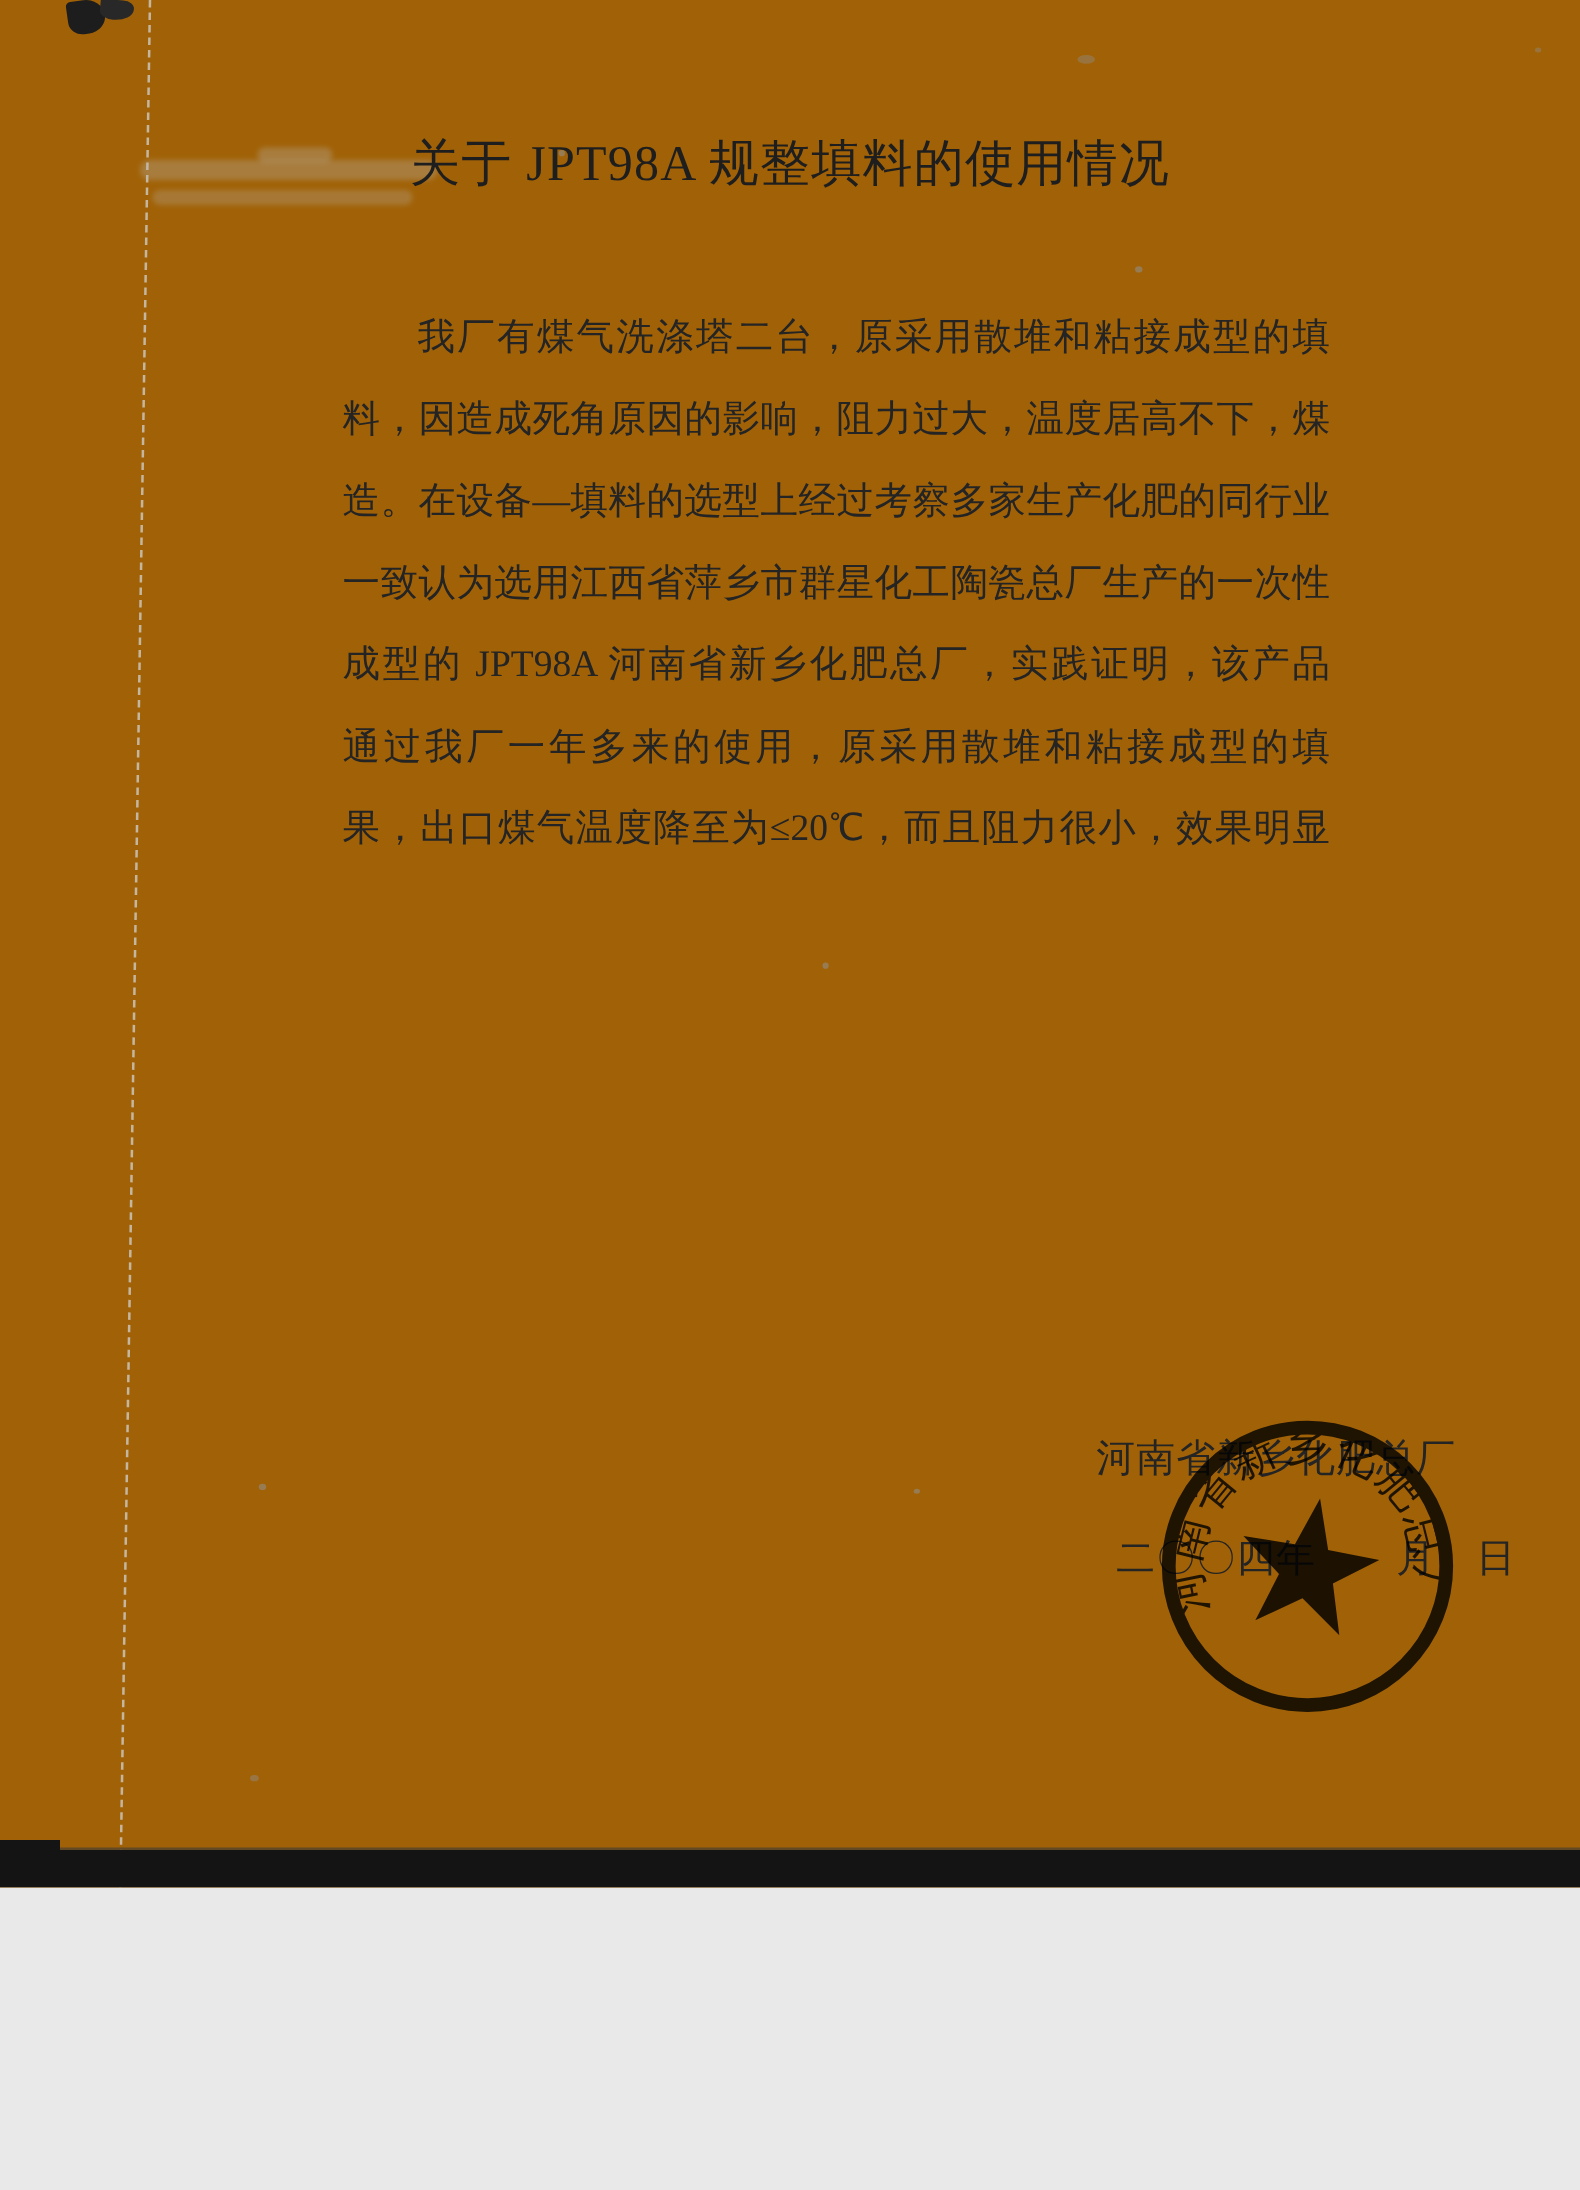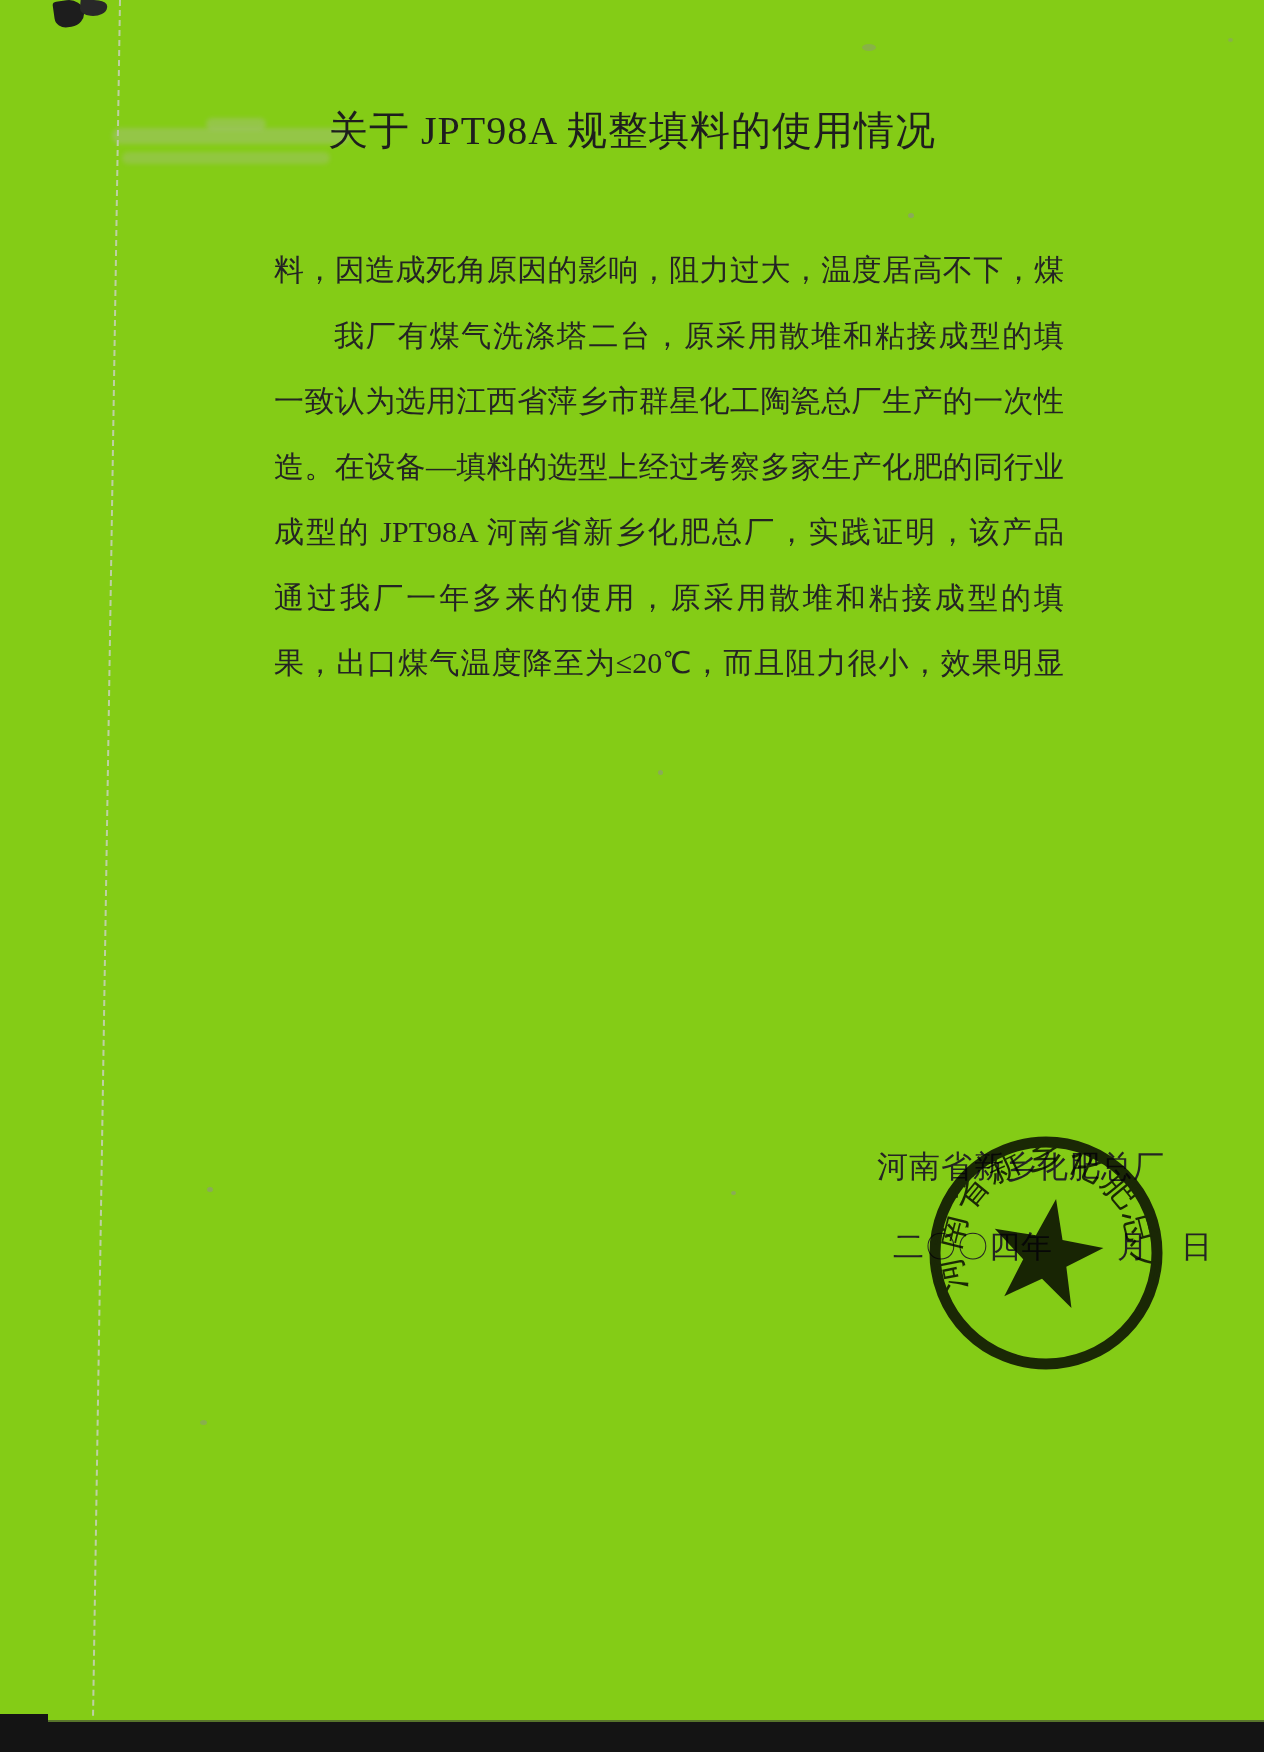--- a/index.html
+++ b/index.html
@@ -3,22 +3,22 @@
 <meta charset="utf-8">
 <style>
   html,body{margin:0;padding:0;}
   body{
     width:1264px;height:1752px;
     background:#e9e9e9;
     font-family:"Liberation Serif", serif;
   }
   .page{
     position:relative;
-    width:1264px;height:1752px;
-    background:#84cc16;
+    width:1264px;height:1510px;
+    background:#a16207;
     overflow:hidden;
     color:#262626;
   }
   
   .scan-line{
     position:absolute;left:119px;top:0;height:1716px;width:0;
     border-left:2px dashed #d2d2d2;opacity:.75;
     transform:rotate(0.9deg);transform-origin:top left;
   }
   
@@ -100,24 +100,24 @@
   <div class="speck" style="left:908px;top:213px;width:6px;height:5px;"></div>
   <div class="speck" style="left:658px;top:770px;width:5px;height:5px;"></div>
   <div class="speck" style="left:207px;top:1187px;width:6px;height:5px;"></div>
   <div class="speck" style="left:731px;top:1191px;width:5px;height:4px;"></div>
   <div class="speck" style="left:200px;top:1420px;width:7px;height:5px;opacity:.45;"></div>
   <div class="speck" style="left:1228px;top:38px;width:5px;height:4px;opacity:.4;"></div>
 
   <div class="title">关于 JPT98A 规整填料的使用情况</div>
 
   <div class="body-block">
+    <div class="line indent">我厂有煤气洗涤塔二台，原采用散堆和粘接成型的填</div>
     <div class="line">料，因造成死角原因的影响，阻力过大，温度居高不下，煤</div>
-    <div class="line indent">我厂有煤气洗涤塔二台，原采用散堆和粘接成型的填</div>
+    <div class="line">造。在设备—填料的选型上经过考察多家生产化肥的同行业</div>
     <div class="line">一致认为选用江西省萍乡市群星化工陶瓷总厂生产的一次性</div>
-    <div class="line">造。在设备—填料的选型上经过考察多家生产化肥的同行业</div>
     <div class="line">成型的 JPT98A 河南省新乡化肥总厂，实践证明，该产品</div>
     <div class="line">通过我厂一年多来的使用，原采用散堆和粘接成型的填</div>
     <div class="line">果，出口煤气温度降至为≤20℃，而且阻力很小，效果明显</div>
   </div>
 
   <div class="sig-company">河南省新乡化肥总厂</div>
   <div class="sig-date">二〇〇四年　　月　日</div>
 
   <div class="stamp">
     <svg width="260" height="260" viewBox="0 0 260 260">

